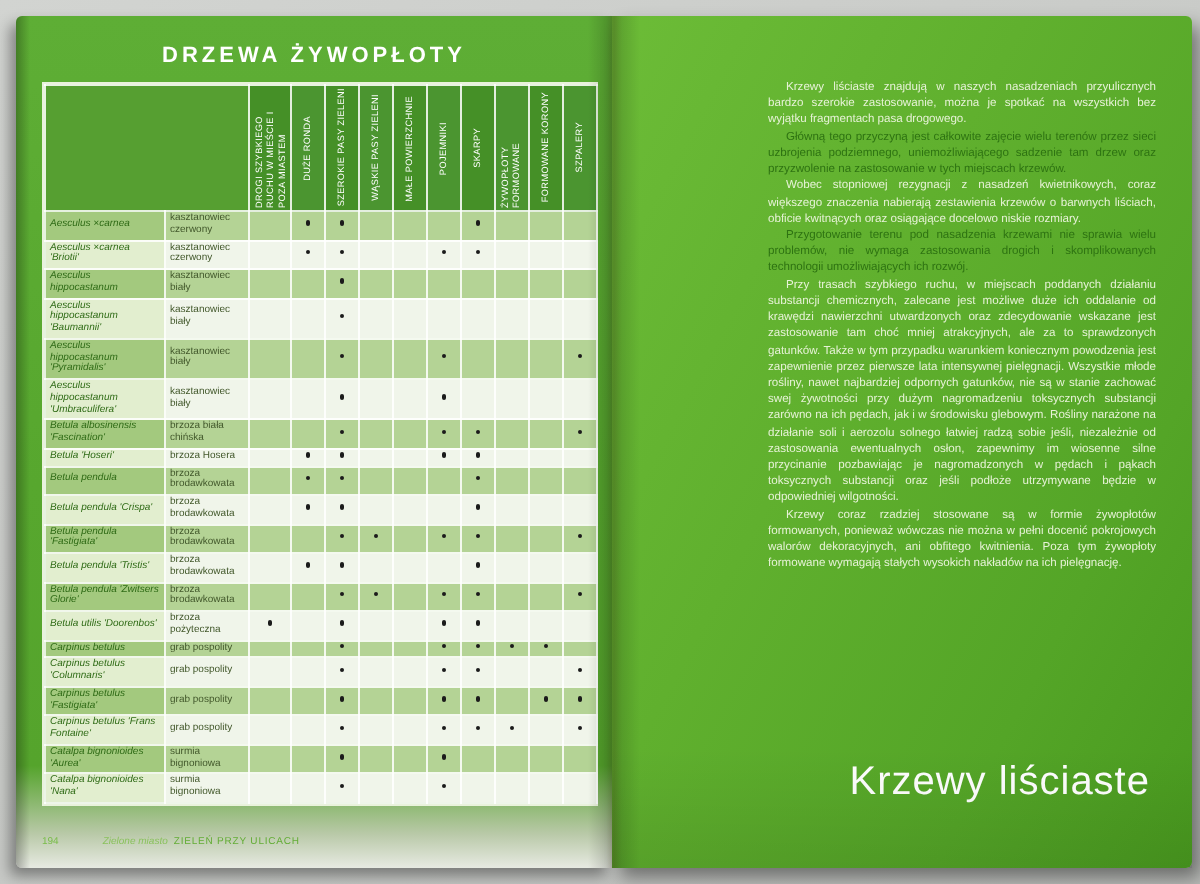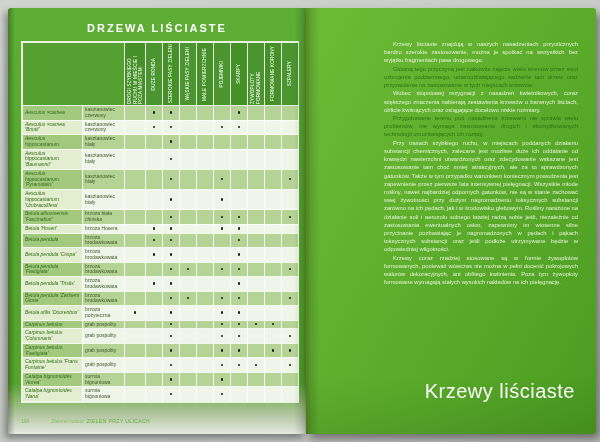--- a/index.html
+++ b/index.html
@@ -88,21 +88,21 @@
     position:absolute;right:0;bottom:0;width:100%;height:60px;pointer-events:none;
     background:linear-gradient(to bottom,rgba(0,0,0,0),rgba(0,0,0,.08));
   }
 </style>
 </head>
 <body>
 
 <div class="stage">
 
   <div class="page page-left">
-    <div class="band-title">DRZEWA LIŚCIASTE</div>
+    <div class="band-title">DRZEWA ŻYWOPŁOTY</div>
 
     <div class="tree-table-wrap">
       <table class="tree">
         <colgroup>
           <col style="width:60px">
             <col style="width:42px">
             <col style="width:21px">
           <col style="width:17px">
             <col style="width:17px">
             <col style="width:17px">

